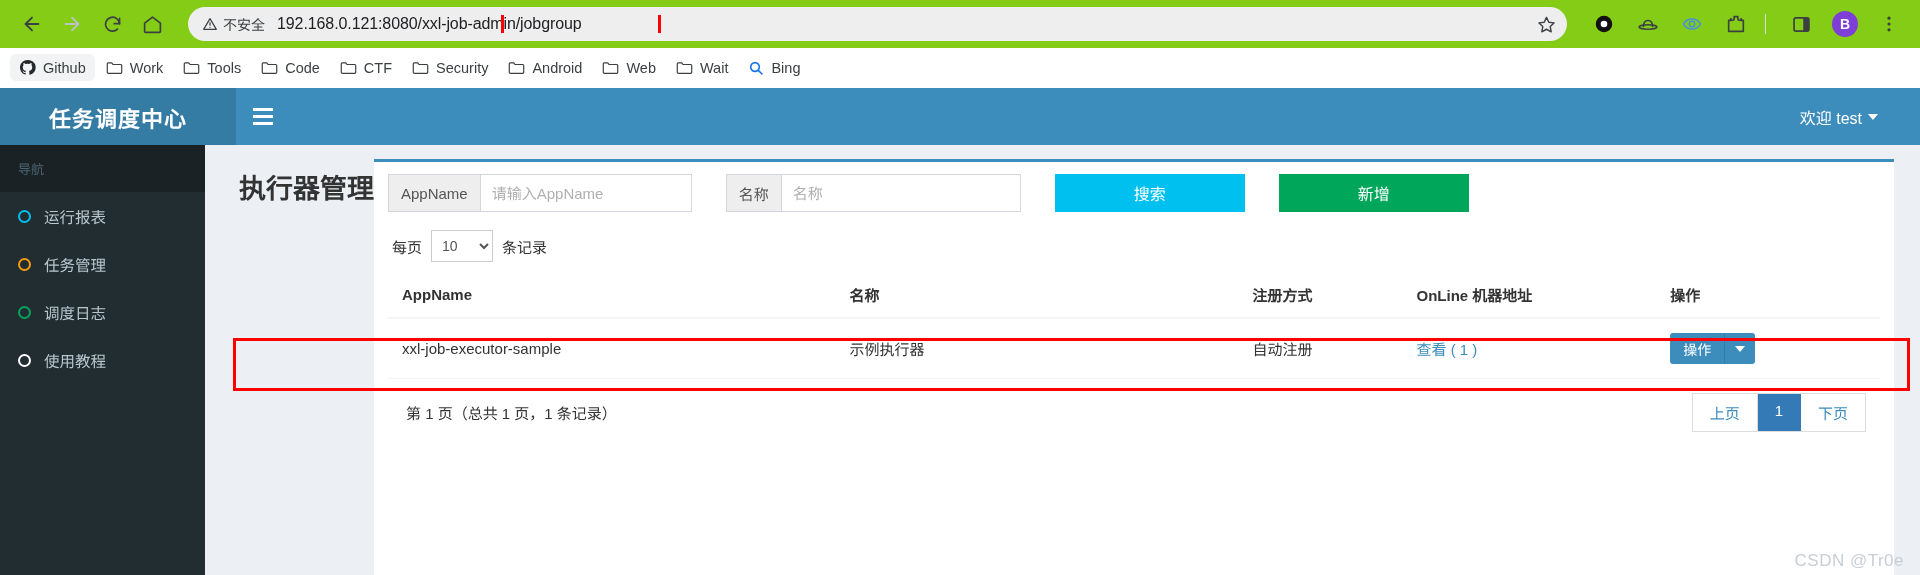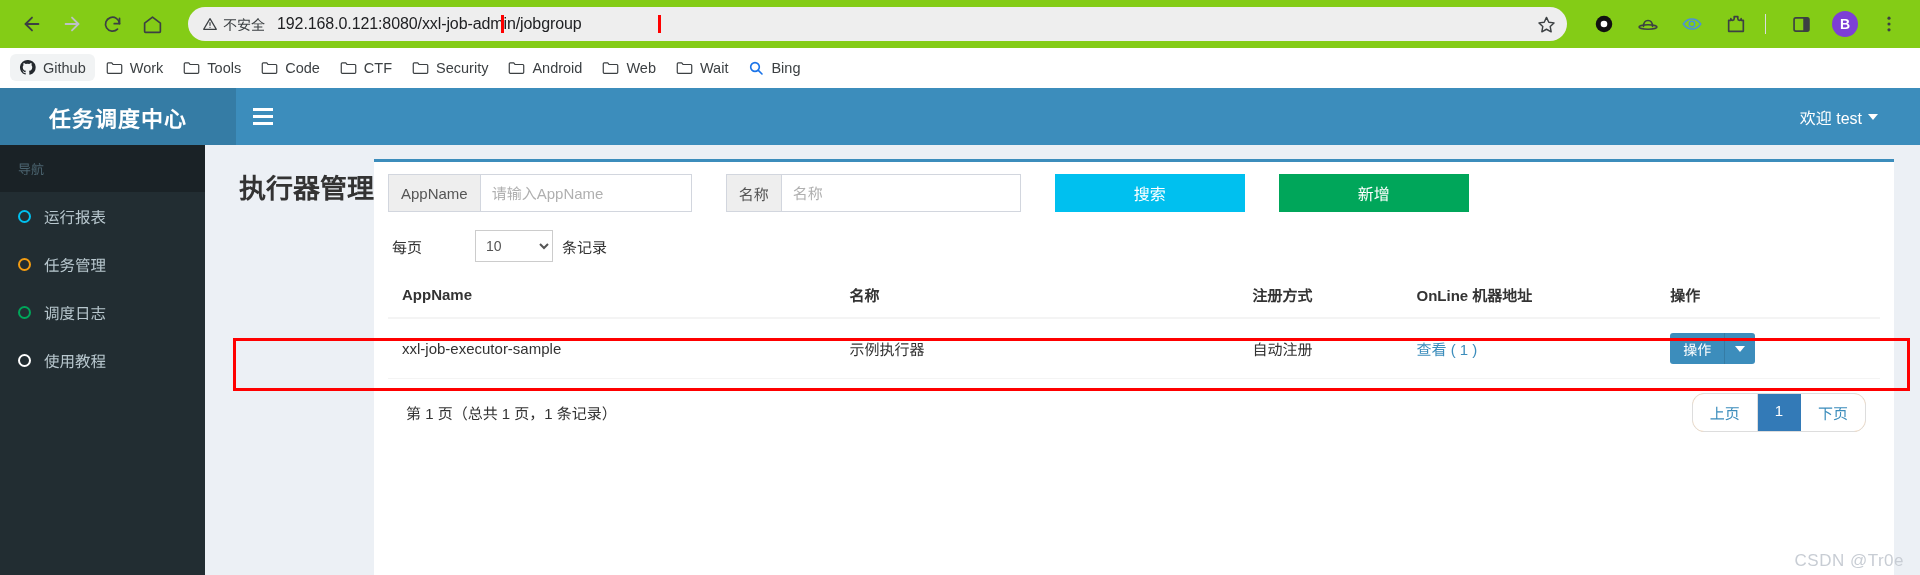--- a/index.html
+++ b/index.html
@@ -294,22 +294,21 @@
     padding: 6px 0 10px 4px;
   }
   .length-select {
     height: 32px;
     border: 1px solid #cccccc;
     background: #ffffff;
     font-size: 14px;
     color: #555555;
     padding: 0 6px;
     font-family: inherit;
-    width: 78px;
-    margin-left: 44px;
+    width: 62px;
   }
 
   table.data {
     width: 100%;
     border-collapse: collapse;
     font-size: 15px;
     color: #333333;
   }
   table.data th {
     text-align: left;
@@ -367,21 +366,21 @@
     display: flex;
     align-items: center;
     justify-content: space-between;
     padding: 14px 14px 10px 18px;
     font-size: 15px;
     color: #333333;
   }
   .pager {
     display: flex;
     border: 1px solid #dddddd;
-    border-radius: 12px;
+    border-radius: 0;
     overflow: hidden;
     background: #fdba74;
   }
   .pg {
     padding: 8px 17px;
     font-size: 15px;
     color: #3c8dbc;
     border-right: 1px solid #dddddd;
     background: #ffffff;
   }

